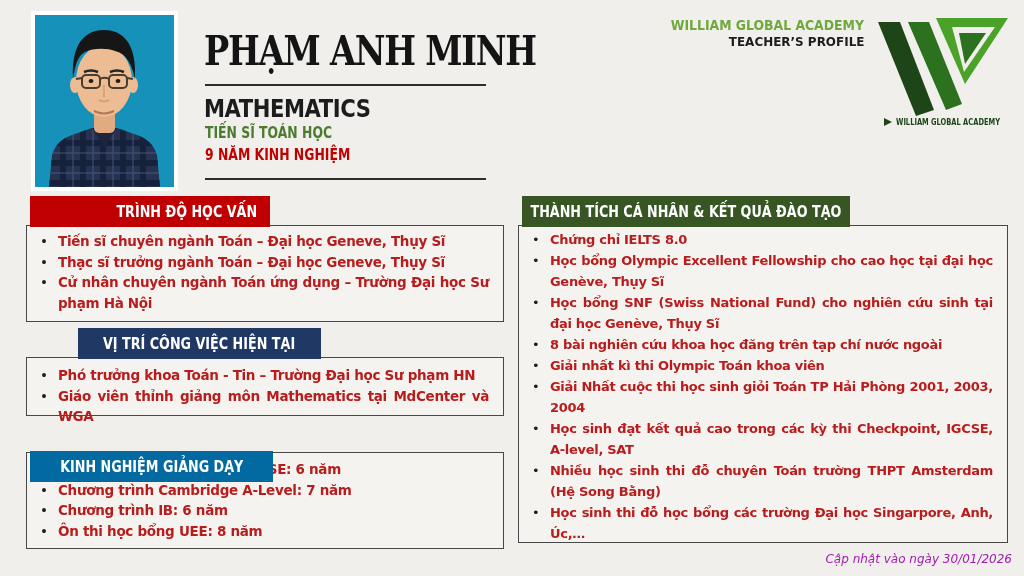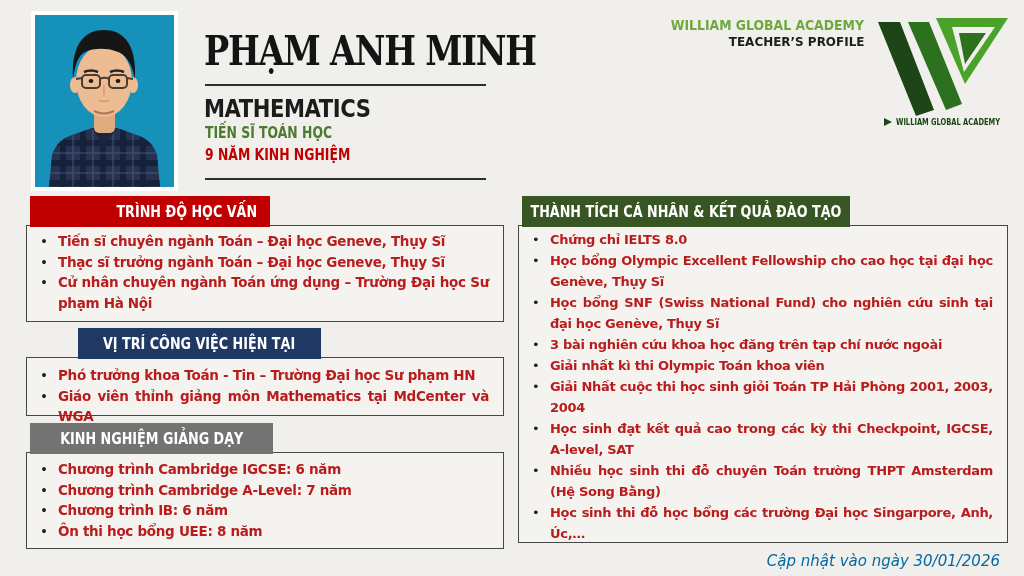--- a/index.html
+++ b/index.html
@@ -41,21 +41,21 @@
   .right .txt,.right .blt{font-size:13px;line-height:21px;}
   #box-edu{left:26px;top:225px;width:478px;height:97px;padding:5px 4px 0 13px;}
   #tab-edu{left:30px;top:196px;width:240px;}
   #box-pos{left:26px;top:357px;width:478px;height:59px;padding:7px 4px 0 13px;}
   #tab-pos{left:30px;top:328px;width:243px;margin-left:48px;}
   #box-teach{left:26px;top:452px;width:478px;height:97px;padding:6px 4px 0 13px;}
   #tab-teach{left:30px;top:423px;width:243px;}
   #box-ach{left:518px;top:225px;width:490px;height:318px;padding:3px 4px 0 13px;}
   #tab-ach{left:522px;top:196px;width:328px;}
   
-  .footer{position:absolute;right:24px;top:552px;font-style:italic;font-size:15px;color:#0369a1;}
+  .footer{position:absolute;right:12px;top:552px;font-style:italic;font-size:12px;color:#a21caf;}
 </style>
 </head>
 <body>
 
 <div id="stage">
 
   <div class="photo">
     <svg viewBox="0 0 139 172">
       <rect x="0" y="0" width="139" height="172" fill="#1692ba"></rect>
 
@@ -166,21 +166,21 @@
           <span class="txt">Phó trưởng khoa Toán - Tin – Trường Đại học Sư phạm HN</span>
         </li>
 
         <li class="bi">
           <span class="blt">•</span>
           <span class="txt">Giáo viên thỉnh giảng môn Mathematics tại MdCenter và WGA</span>
         </li>
       </ul>
   </div>
 
-  <div class="tab" id="tab-teach" style="background-color: #737373;">
+  <div class="tab" id="tab-teach" style="background-color: #0369a1; margin-top: 28px;">
     <span class="tabtxt">KINH NGHIỆM GIẢNG DẠY</span>
   </div>
   <div class="box left" id="box-teach">
     <ul class="blist">
 
         <li class="bi">
           <span class="blt">•</span>
           <span class="txt">Chương trình Cambridge IGCSE: 6 năm</span>
         </li>
 
@@ -217,21 +217,21 @@
           <span class="txt">Học bổng Olympic Excellent Fellowship cho cao học tại đại học Genève, Thụy Sĩ</span>
         </li>
 
         <li class="bi">
           <span class="blt">•</span>
           <span class="txt">Học bổng SNF (Swiss National Fund) cho nghiên cứu sinh tại đại học Genève, Thụy Sĩ</span>
         </li>
 
         <li class="bi">
           <span class="blt">•</span>
-          <span class="txt">3 bài nghiên cứu khoa học đăng trên tạp chí nước ngoài</span>
+          <span class="txt">8 bài nghiên cứu khoa học đăng trên tạp chí nước ngoài</span>
         </li>
 
         <li class="bi">
           <span class="blt">•</span>
           <span class="txt">Giải nhất kì thi Olympic Toán khoa viên</span>
         </li>
 
         <li class="bi">
           <span class="blt">•</span>
           <span class="txt">Giải Nhất cuộc thi học sinh giỏi Toán TP Hải Phòng 2001, 2003, 2004</span>

